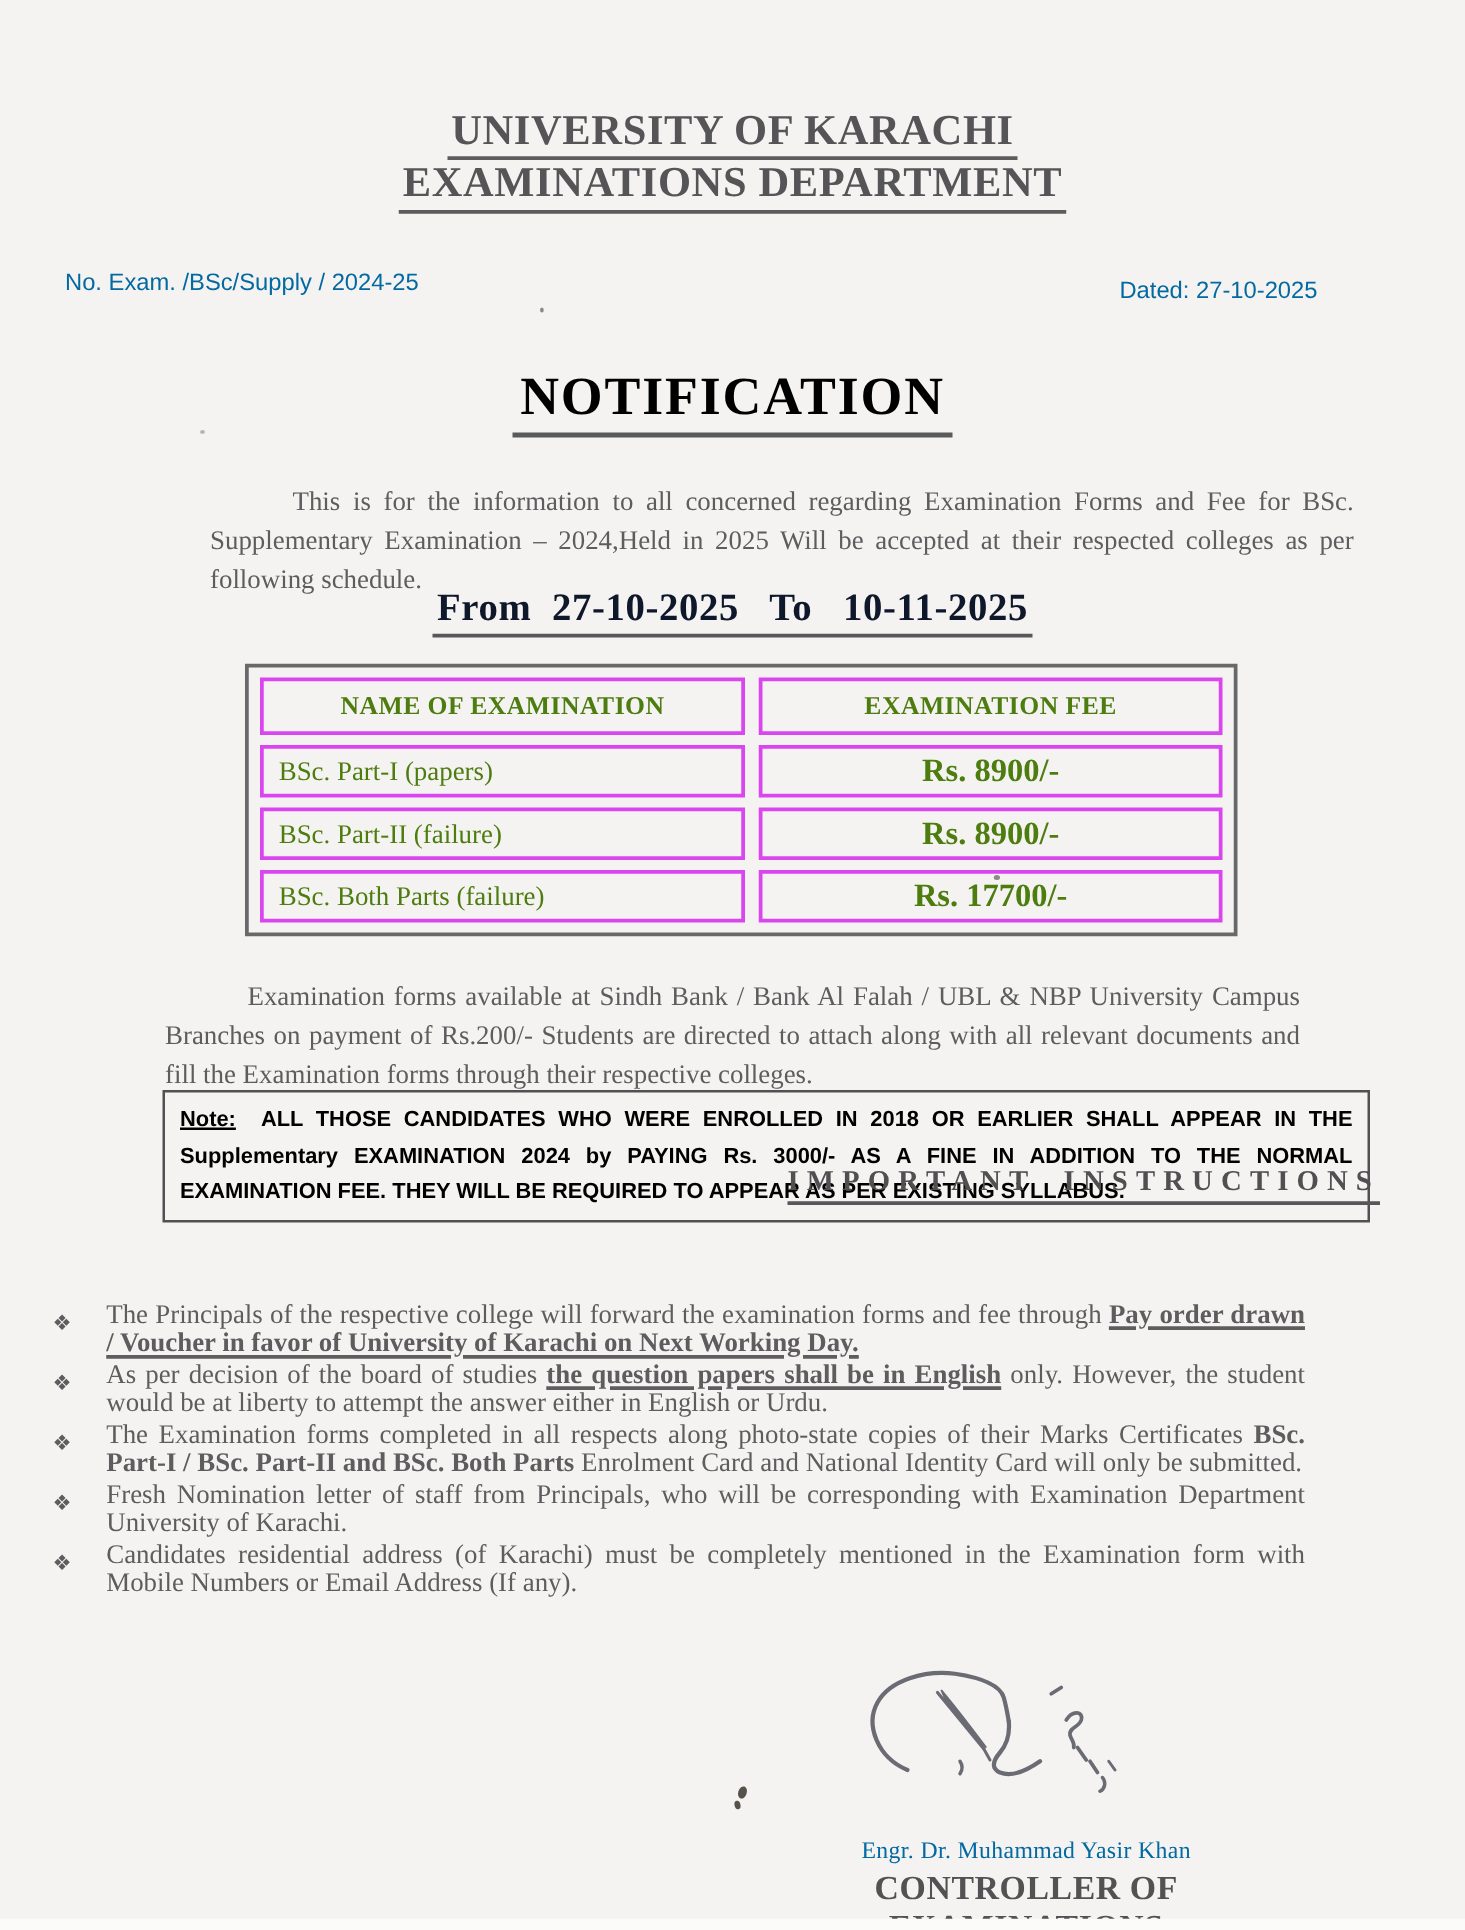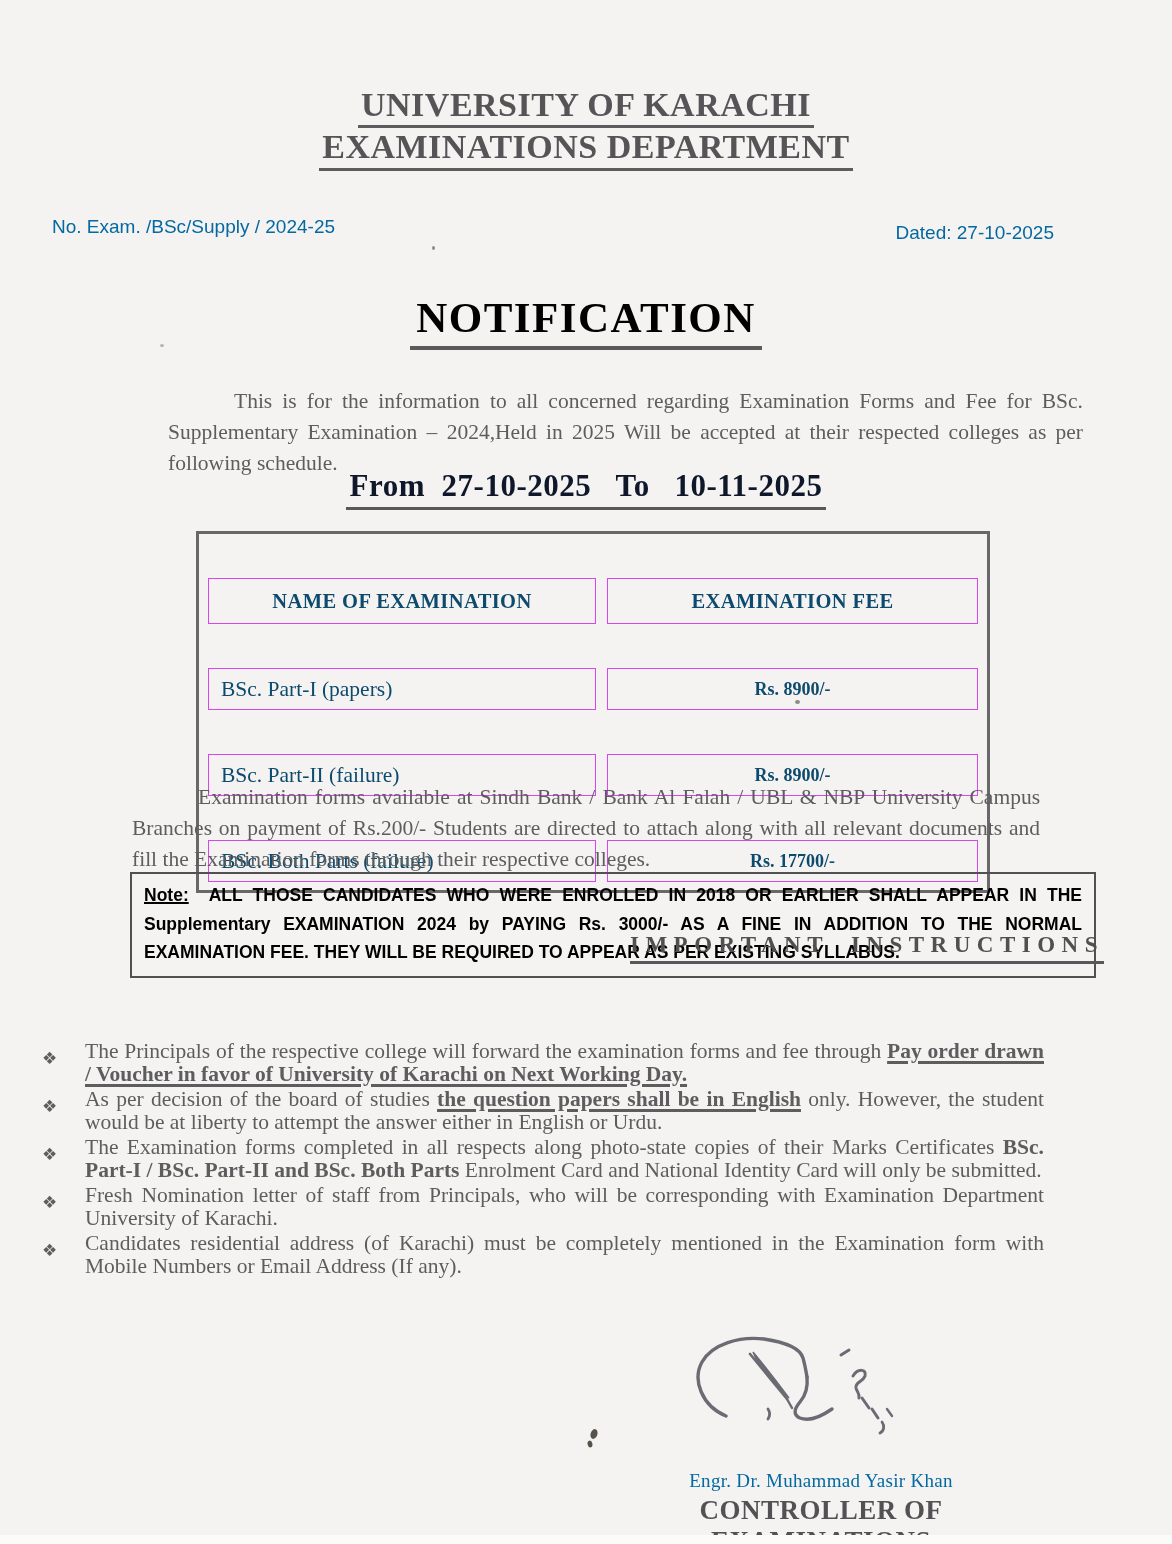--- a/index.html
+++ b/index.html
@@ -67,28 +67,27 @@
   .fee-table {
     position: absolute; top: 531px; left: 196px; width: 794px;
     border: 3px solid #68686b;
     padding: 8px 9px;
     display: grid;
     grid-template-columns: 388px 1fr;
     gap: 8px 11px;
     background: transparent;
   }
   .cell {
-    border: 1px solid #d946ef;
+    border: 3px solid #d946ef;
     display: flex; align-items: center;
-    color: #0c4a6e;
-    margin-top: 36px;
+    color: #4d7c0f;
   }
   .head-cell { height: 46px; justify-content: center; font-weight: bold; font-size: 20.5px; letter-spacing: 0.4px; }
   .name-cell { height: 42px; padding-left: 12px; font-size: 21.5px; }
-  .fee-cell  { height: 42px; justify-content: center; font-weight: bold; font-size: 18px; }
+  .fee-cell  { height: 42px; justify-content: center; font-weight: bold; font-size: 26px; }
 
   
   .note-box {
     position: absolute; top: 872px; left: 130px; width: 966px;
     border: 2px solid #515153;
     padding: 7px 12px 9px 12px;
     font-family: "Liberation Sans", sans-serif;
     font-weight: bold; font-size: 17.5px; line-height: 28.5px;
     color: #000000; text-align: justify;
   }

